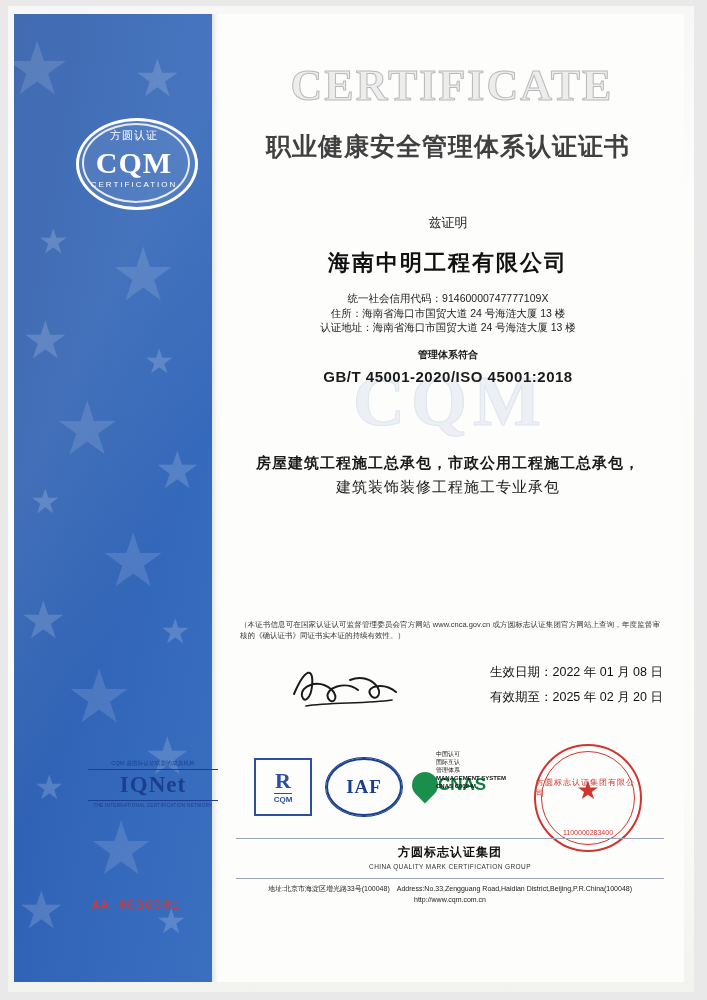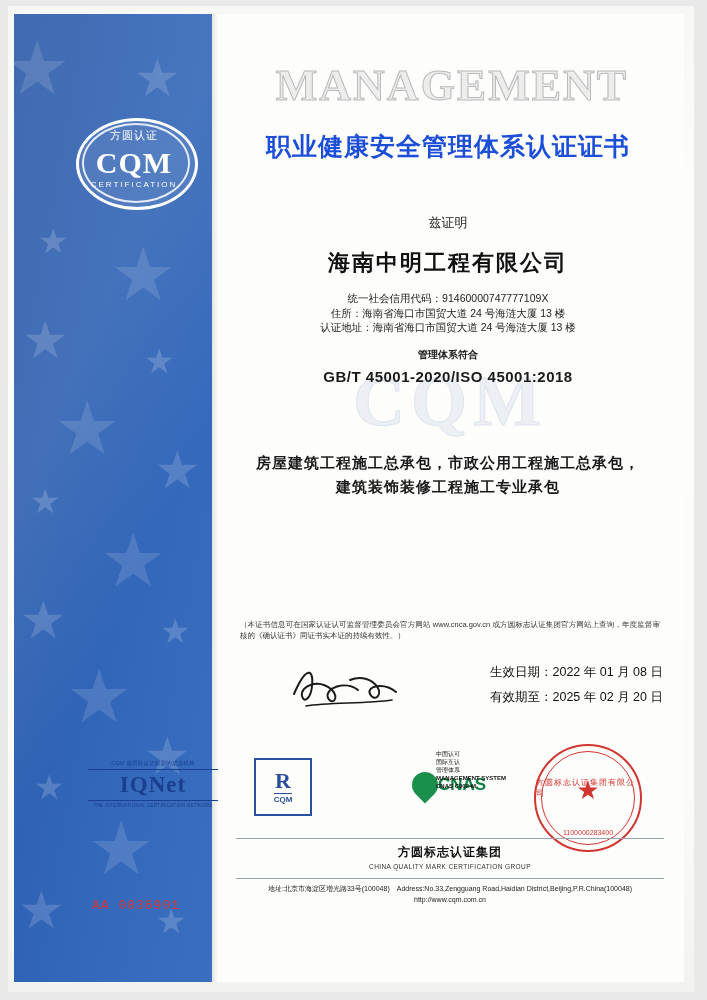--- a/index.html
+++ b/index.html
@@ -42,35 +42,35 @@
 
   .serial{position:absolute;left:78px;top:884px;color:#d03a3a;font-size:13px;
       font-family:"Liberation Mono",monospace;letter-spacing:1px;}
 
   
   .cert-word{position:absolute;left:252px;top:60px;width:400px;text-align:center;
      font-family:"Liberation Serif",serif;font-weight:bold;font-size:44px;letter-spacing:2px;
      color:#ededed;-webkit-text-stroke:1px #b9b9b9;}
 
   .title-cn{position:absolute;left:232px;top:130px;width:432px;text-align:center;
-     font-size:25px;font-weight:bold;color:#1d4ed8;letter-spacing:1px;
+     font-size:25px;font-weight:bold;color:#404040;letter-spacing:1px;
      font-family:"DejaVu Sans",sans-serif;}
 
   .row{position:absolute;left:232px;width:432px;text-align:center;color:#1a1a1a;}
   .r-no{top:190px;font-size:13px;}
   .r-zi{top:214px;font-size:13px;}
   .company{top:248px;font-size:22px;font-weight:bold;letter-spacing:2px;color:#111;}
   .r-code{top:292px;font-size:10.5px;color:#222;}
   .r-addr1{top:307px;font-size:10.5px;color:#222;}
   .r-addr2{top:321px;font-size:10.5px;color:#222;}
   .r-sys{top:348px;font-size:10px;font-weight:bold;}
   .r-std{top:368px;font-size:15px;font-weight:bold;letter-spacing:.5px;}
   .r-scope-label{top:432px;font-size:13px;font-weight:bold;}
   .r-scope1{top:454px;font-size:15px;font-weight:bold;letter-spacing:1px;}
-  .r-scope2{top:478px;font-size:15px;font-weight:bold;letter-spacing:1px;}
+  .r-scope2{top:478px;font-size:15px;font-weight:normal;letter-spacing:1px;}
 
   
   .watermark{position:absolute;left:300px;top:360px;width:300px;text-align:center;
      font-family:"Liberation Serif",serif;font-weight:bold;font-size:72px;color:#eceff4;
      -webkit-text-stroke:1px #dfe5ee;letter-spacing:6px;}
 
   .note{position:absolute;left:240px;top:620px;width:420px;font-size:7.5px;color:#333;
      line-height:1.45;text-align:justify;}
 
   .dates{position:absolute;right:44px;top:664px;text-align:right;font-size:12.5px;color:#111;}
@@ -153,21 +153,21 @@
       <div class="cn">方圆认证</div>
       <div class="cqm">CQM</div>
       <div class="en">CERTIFICATION</div>
     </div>
 
     <div class="serial">AA 0036901</div>
   </div>
 
   <div class="sheet"></div>
 
-  <div class="cert-word">MANAGEMENT</div>
+  <div class="cert-word">CERTIFICATE</div>
   <div class="title-cn">职业健康安全管理体系认证证书</div>
 
   <div class="watermark">CQM</div>
 
   <div class="row r-zi">兹证明</div>
   <div class="row company">海南中明工程有限公司</div>
   <div class="row r-code">统一社会信用代码：91460000747777109X</div>
   <div class="row r-addr1">住所：海南省海口市国贸大道 24 号海涟大厦 13 楼</div>
   <div class="row r-addr2">认证地址：海南省海口市国贸大道 24 号海涟大厦 13 楼</div>
   <div class="row r-sys">管理体系符合</div>
@@ -197,20 +197,24 @@
       <div class="mid">IQNet</div>
       <div class="rule"></div>
       <div class="bot">THE INTERNATIONAL CERTIFICATION NETWORK</div>
     </div>
 
     <div class="mk mk-r">
       <div class="R">R</div>
       <div class="cqm">CQM</div>
     </div>
 
+    <div class="mk mk-iaf">
+      <div class="ring"></div>
+      <span>IAF</span>
+    </div>
 
     <div class="mk mk-cnas">
       <div class="leaf"></div>
       <div class="t">CNAS</div>
     </div>
 
     <div class="cnasinfo">
       <div>中国认可</div>
       <div>国际互认</div>
       <div>管理体系</div>

